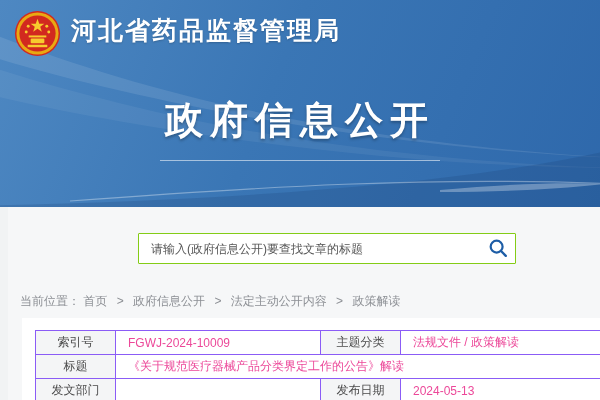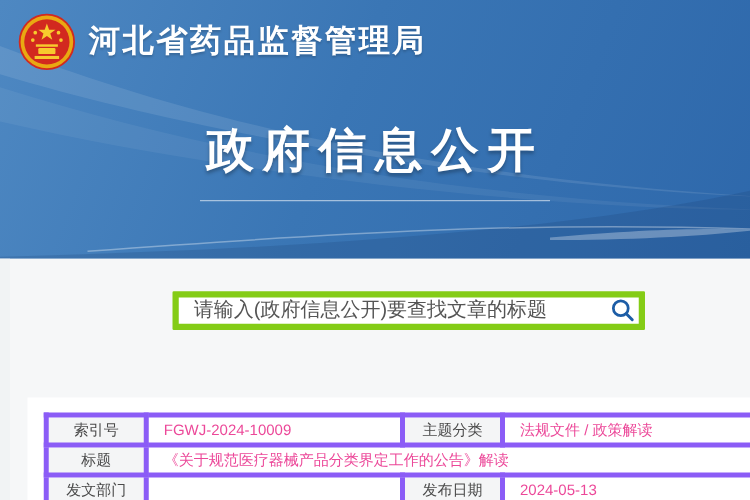--- a/index.html
+++ b/index.html
@@ -28,20 +28,21 @@
     z-index: 2;
   }
   .emblem { width: 47px; height: 47px; flex: 0 0 auto; }
   .title-block { margin-left: 10px; color: #fff; }
   .site-name {
     font-size: 25px;
     font-weight: bold;
     letter-spacing: 2px;
     line-height: 1.15;
     text-shadow: 0 1px 2px rgba(0,0,0,.2);
+    font-family: Liberation Mono, monospace;
   }
   .site-name-en {
     font-size: 9.5px;
     letter-spacing: 2.2px;
     margin-top: 3px;
     opacity: .95;
   }
 
   .banner { position: relative; z-index: 2; text-align: center; margin-top: 38px; }
   .banner-title {
@@ -66,24 +67,24 @@
     background: #f6f7f8;
     border-left: 8px solid #f1f3f4;
   }
   .search-wrap {
     position: absolute;
     left: 130px; top: 26px;
     width: 378px; height: 31px;
   }
   .search-input {
     width: 100%; height: 100%;
-    border: 5px solid #84cc16;
+    border: 1px solid #84cc16;
     background: #fff;
     padding: 0 40px 0 12px;
-    font-size: 16px;
+    font-size: 12px;
     color: #333;
     font-family: "Liberation Sans", "DejaVu Sans", sans-serif;
     outline: none;
     border-radius: 1px;
   }
   .search-input::placeholder { color: #555; opacity: 1; }
   .search-btn {
     position: absolute;
     right: 6px; top: 4px;
     width: 24px; height: 24px;
@@ -107,21 +108,21 @@
     background: #fff;
     padding: 12px 0 0 13px;
   }
   table.doc-table {
     border-collapse: collapse;
     table-layout: fixed;
     width: 630px;
     font-size: 12px;
   }
   .doc-table th, .doc-table td {
-    border: 4px solid #8b5cf6;
+    border: 1px solid #8b5cf6;
     height: 24px;
     padding: 0 12px;
     font-weight: normal;
     text-align: left;
     white-space: nowrap;
     overflow: hidden;
   }
   .doc-table th {
     background: #f4f5f6;
     color: #4a4a4a;
@@ -177,20 +178,30 @@
     <div class="search-wrap">
       <input class="search-input" type="text" placeholder="请输入(政府信息公开)要查找文章的标题" style="">
       <button class="search-btn">
         <svg viewBox="0 0 24 24" width="22" height="22">
           <circle cx="10.5" cy="10.5" r="6.5" fill="none" stroke="#1d5da6" stroke-width="2.4"></circle>
           <line x1="15.3" y1="15.3" x2="20.5" y2="20.5" stroke="#1d5da6" stroke-width="2.6" stroke-linecap="round"></line>
         </svg>
       </button>
     </div>
 
+    <div class="breadcrumb">
+      <span>当前位置：</span>
+      <a href="#">首页</a>
+      <span class="crumb-sep">&gt;</span>
+      <a href="#">政府信息公开</a>
+      <span class="crumb-sep">&gt;</span>
+      <a href="#">法定主动公开内容</a>
+      <span class="crumb-sep">&gt;</span>
+      <span>政策解读</span>
+    </div>
 
     <div class="card">
       <table class="doc-table">
         <tbody>
             <tr>
           <th class="col-label1">索引号</th>
           <td class="col-value1">FGWJ-2024-10009</td>
           <th class="col-label2">主题分类</th>
           <td>法规文件 / 政策解读</td>
         </tr>

